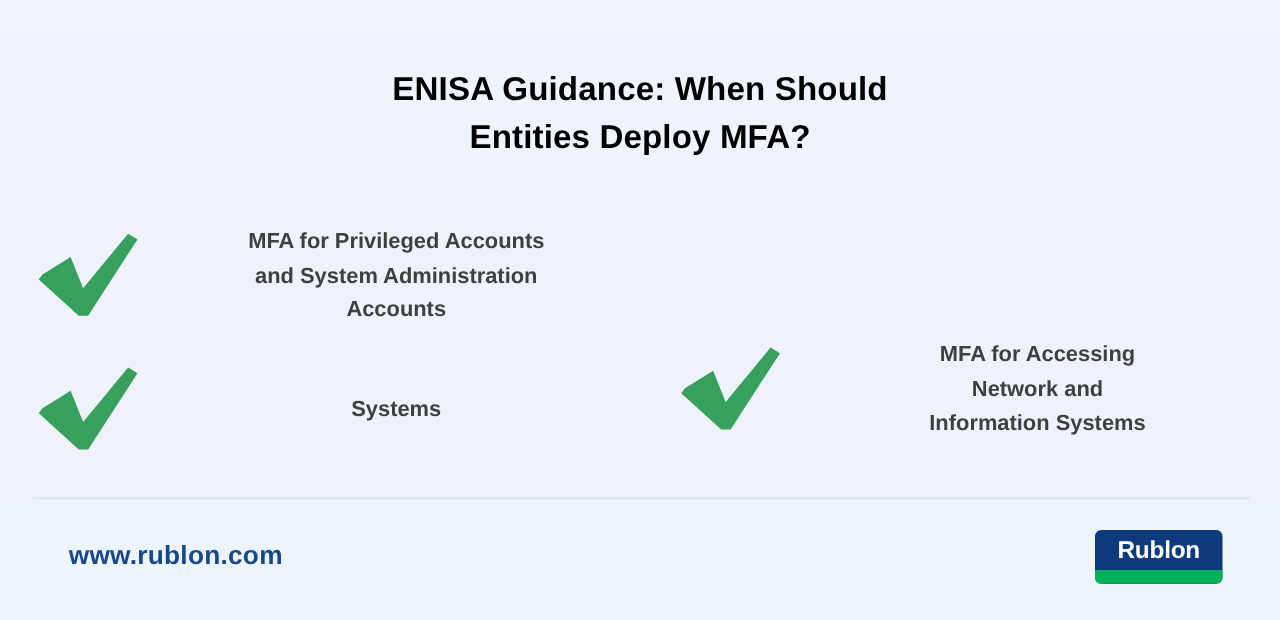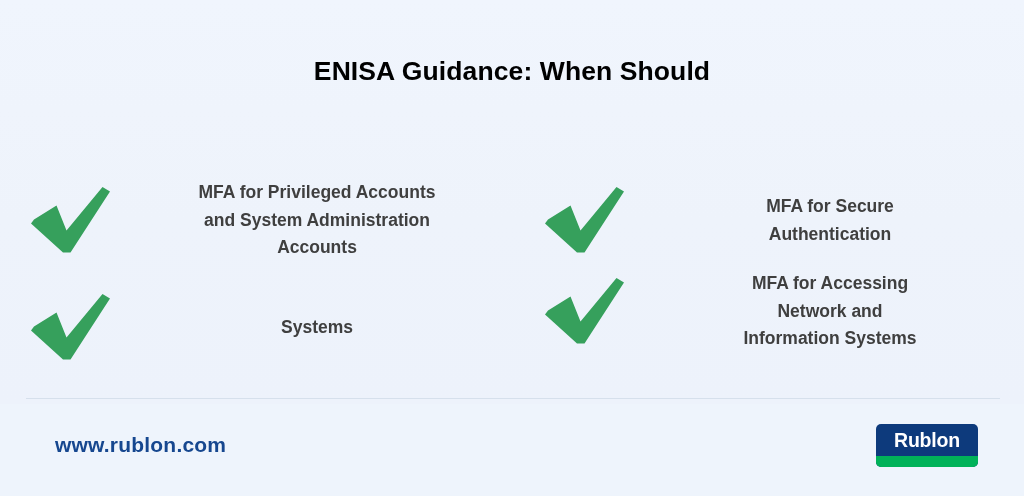--- a/index.html
+++ b/index.html
@@ -133,48 +133,38 @@
     letter-spacing: -0.2px;
   }
 </style>
 </head>
 <body>
 
 <div class="slide">
 
   <div class="title-block">
     <div class="title-line">ENISA Guidance: When Should</div>
+    <div class="title-line">Entities Deploy MFA?</div>
   </div>
 
   <div class="points-grid">
 
     <div class="point point-r1c1">
       <span class="check">
         <svg viewBox="0 0 88 76" xmlns="http://www.w3.org/2000/svg" aria-hidden="true">
           <path d="M8 36.5 L30.5 22.5 L40.5 47.5 L76.5 4 L84 8.5 L44.5 69.5 L37 69.5 L5 40.5 Z" fill="#36a05c"></path>
         </svg>
       </span>
       <div class="point-text">
         <div>MFA for Privileged Accounts</div>
         <div>and System Administration</div>
         <div>Accounts</div>
       </div>
     </div>
 
-    <div class="point point-r1c2">
-      <span class="check">
-        <svg viewBox="0 0 88 76" xmlns="http://www.w3.org/2000/svg" aria-hidden="true">
-          <path d="M8 36.5 L30.5 22.5 L40.5 47.5 L76.5 4 L84 8.5 L44.5 69.5 L37 69.5 L5 40.5 Z" fill="#36a05c"></path>
-        </svg>
-      </span>
-      <div class="point-text">
-        <div>MFA for Secure</div>
-        <div>Authentication</div>
-      </div>
-    </div>
 
     <div class="point point-r2c1">
       <span class="check">
         <svg viewBox="0 0 88 76" xmlns="http://www.w3.org/2000/svg" aria-hidden="true">
           <path d="M8 36.5 L30.5 22.5 L40.5 47.5 L76.5 4 L84 8.5 L44.5 69.5 L37 69.5 L5 40.5 Z" fill="#36a05c"></path>
         </svg>
       </span>
       <div class="point-text">
         <div>Systems</div>
       </div>

